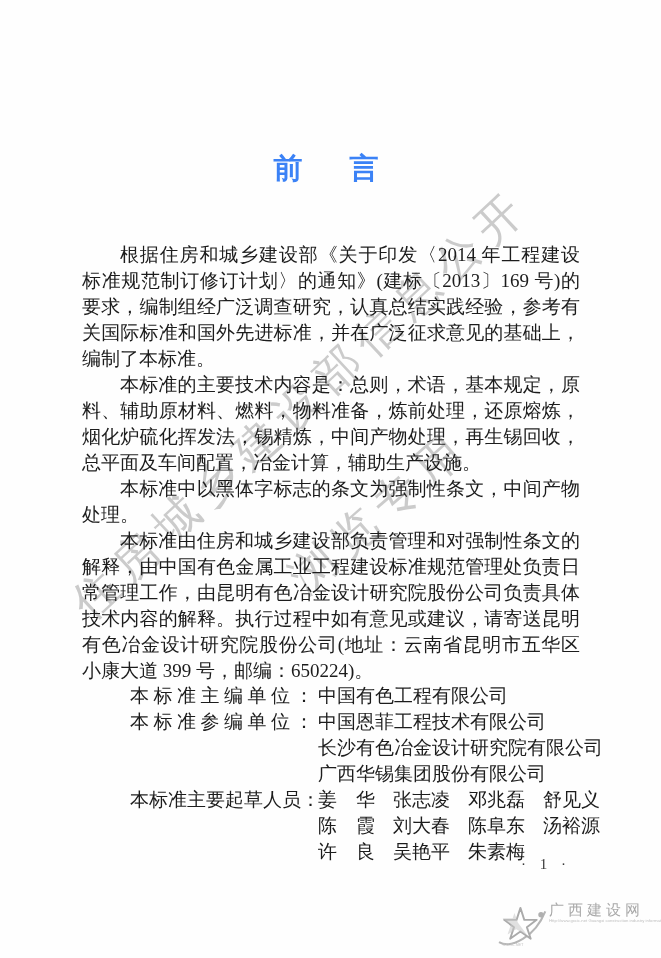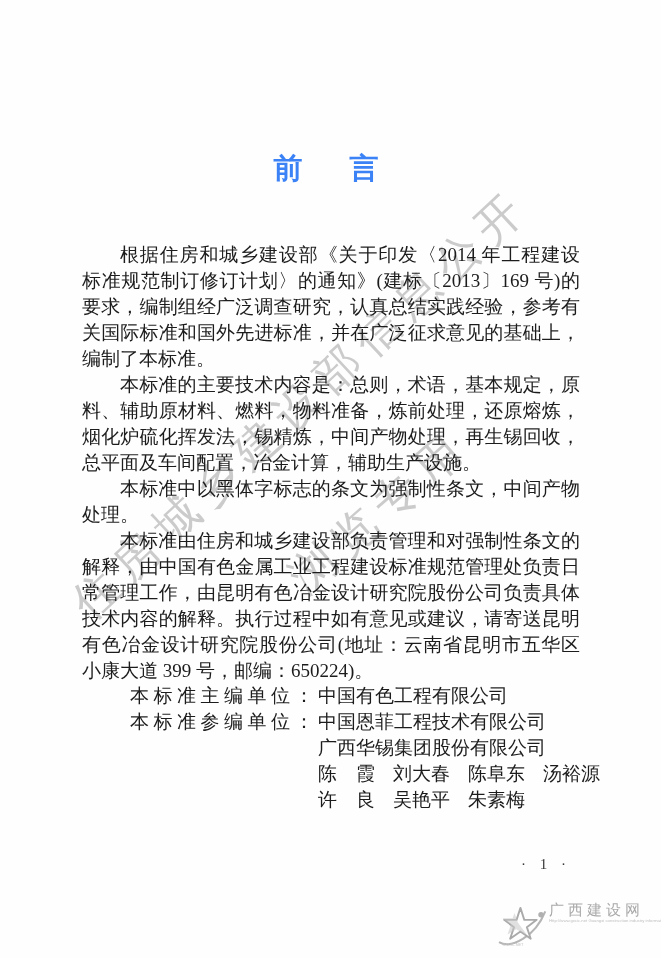--- a/index.html
+++ b/index.html
@@ -75,23 +75,29 @@
     <div class="credits">
 
       <div class="credit-row">
         <span class="credit-label spaced">本标准主编单位：</span><span class="unit-name">中国有色工程有限公司</span>
       </div>
 
       <div class="credit-row">
         <span class="credit-label spaced">本标准参编单位：</span><span class="unit-name">中国恩菲工程技术有限公司</span>
       </div>
       <div class="credit-row">
+        <span class="credit-label"></span><span class="unit-name">长沙有色冶金设计研究院有限公司</span>
+      </div>
+      <div class="credit-row">
         <span class="credit-label"></span><span class="unit-name">广西华锡集团股份有限公司</span>
       </div>
 
+      <div class="credit-row">
+        <span class="credit-label">本标准主要起草人员：</span><span class="drafter-name">姜　华</span><span class="drafter-name">张志凌</span><span class="drafter-name">邓兆磊</span><span class="drafter-name">舒见义</span>
+      </div>
       <div class="credit-row">
         <span class="credit-label"></span><span class="drafter-name">陈　霞</span><span class="drafter-name">刘大春</span><span class="drafter-name">陈阜东</span><span class="drafter-name">汤裕源</span>
       </div>
       <div class="credit-row">
         <span class="credit-label"></span><span class="drafter-name">许　良</span><span class="drafter-name">吴艳平</span><span class="drafter-name">朱素梅</span>
       </div>
 
     </div>
   </div>
 

